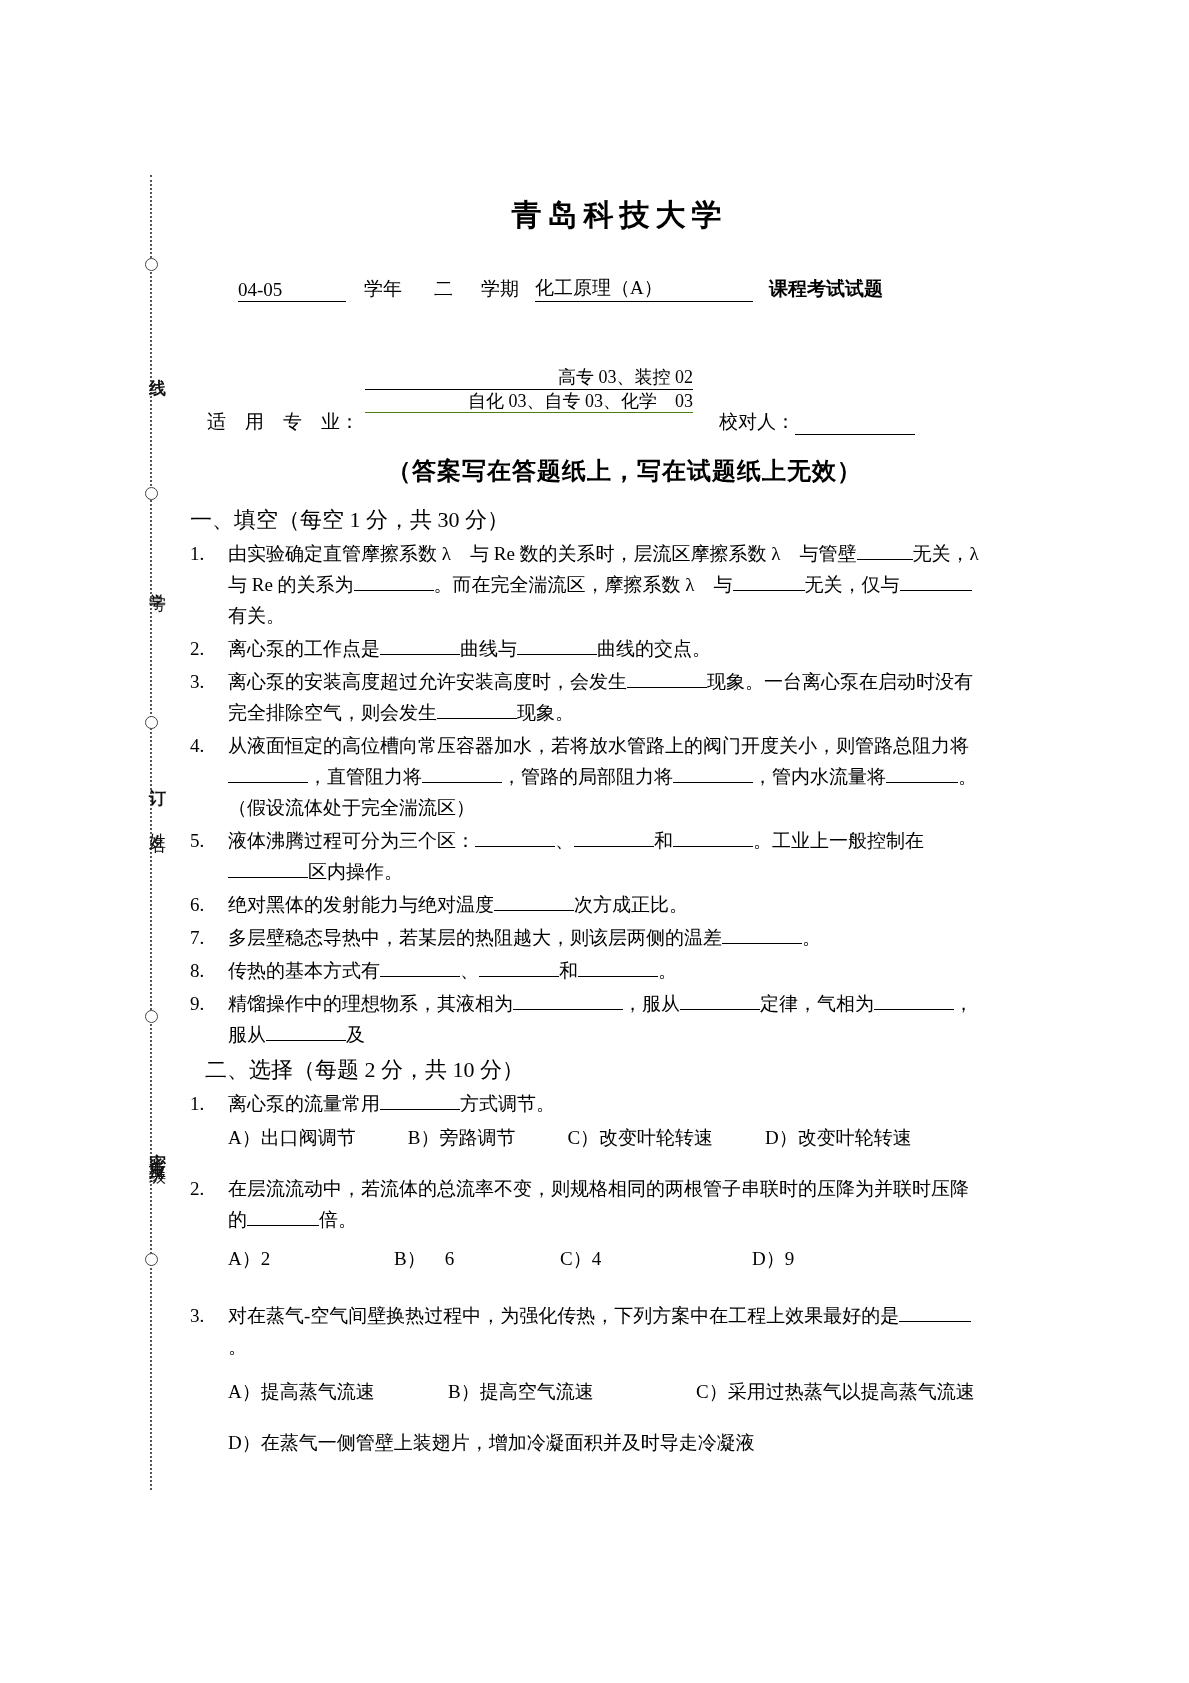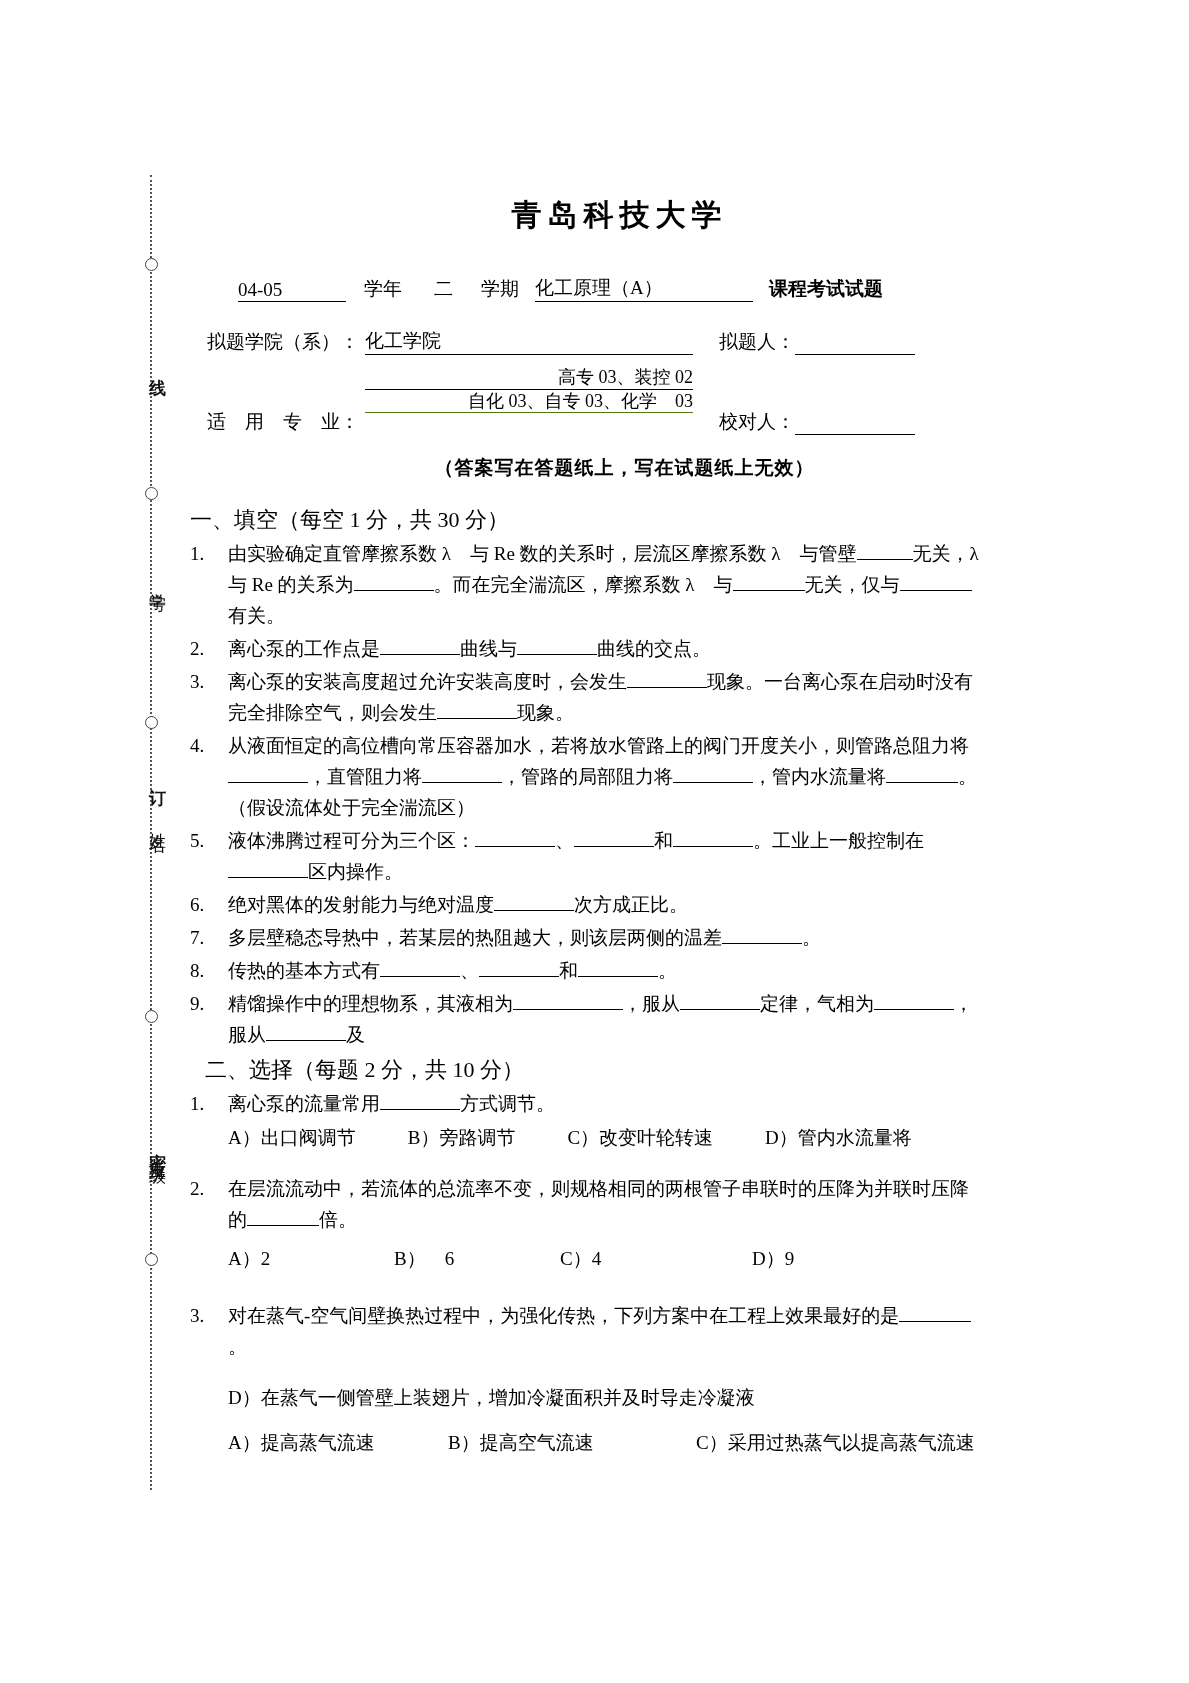--- a/index.html
+++ b/index.html
@@ -91,21 +91,21 @@
     line-height: 1.25;
     font-size: 18px;
   }
   .twoline .l1 { display: block; border-bottom: 1px solid #000; }
 
   .notice {
     position: absolute;
     left: 0; right: 0;
     top: 455px;
     text-align: center;
-    font-size: 19px;
+    font-size: 24px;
     font-weight: bold;
     letter-spacing: 1px;
     padding-left: 60px;
   }
 
   
   .section-title {
     position: absolute;
     font-size: 22px;
     font-weight: normal;
@@ -165,26 +165,20 @@
 
   <div class="row row1">
     <span class="blank" style="width:108px;">04-05</span>
     <span class="lbl" style="padding:0 18px;">学年</span>
     <span class="lbl" style="padding:0 14px;">二</span>
     <span class="lbl" style="padding:0 16px 0 14px;">学期</span>
     <span class="blank" style="width:218px;">化工原理（A）</span>
     <span class="lbl" style="padding-left:16px; font-weight:bold;">课程考试试题</span>
   </div>
 
-  <div class="row row2">
-    <span class="lbl">拟题学院（系）：</span>
-    <span class="blank" style="width:328px; margin-left:6px;">化工学院</span>
-    <span class="lbl" style="padding-left:26px;">拟题人：</span>
-    <span class="blank" style="width:120px;"></span>
-  </div>
 
   <div class="row row3">
     <span class="lbl">适　用　专　业：</span>
     <span class="twoline" style="width:328px; margin-left:6px; position:relative; top:-22px;">
       <span class="l1">高专 03、装控 02</span>
       <span>自化 03、自专 03、化学　03</span>
     </span>
     <span class="lbl" style="padding-left:26px;">校对人：</span>
     <span class="blank" style="width:120px;"></span>
   </div>
@@ -251,21 +245,21 @@
       <div class="qnum">1.</div>
       <div class="qbody">
         <div><span>离心泵的流量常用</span><span class="u u80"></span><span>方式调节。</span></div>
         <div class="choices">
           <span>A）出口阀调节</span>
           <span class="sp1"></span>
           <span>B）旁路调节</span>
           <span class="sp1"></span>
           <span>C）改变叶轮转速</span>
           <span class="sp1"></span>
-          <span>D）管内水流量将</span>
+          <span>D）改变叶轮转速</span>
         </div>
       </div>
     </div>
 
     <div class="qitem" style="margin-top:20px;">
       <div class="qnum">2.</div>
       <div class="qbody">
         <div><span>在层流流动中，若流体的总流率不变，则规格相同的两根管子串联时的压降为并联时压降的</span><span class="u u72"></span><span>倍。</span></div>
         <div class="choices" style="margin-top:8px;">
           <span style="width:166px;">A）2</span>
@@ -273,26 +267,26 @@
           <span style="width:192px;">C）4</span>
           <span>D）9</span>
         </div>
       </div>
     </div>
 
     <div class="qitem" style="margin-top:26px;">
       <div class="qnum">3.</div>
       <div class="qbody">
         <div><span>对在蒸气-空气间壁换热过程中，为强化传热，下列方案中在工程上效果最好的是</span><span class="u u72"></span><span>。</span></div>
-        <div class="choices" style="margin-top:20px;">
-          <span>D）在蒸气一侧管壁上装翅片，增加冷凝面积并及时导走冷凝液</span>
-        </div>
         <div class="choices" style="margin-top:14px;">
           <span style="width:220px;">A）提高蒸气流速</span>
           <span style="width:248px;">B）提高空气流速</span>
           <span>C）采用过热蒸气以提高蒸气流速</span>
         </div>
+        <div class="choices" style="margin-top:20px;">
+          <span>D）在蒸气一侧管壁上装翅片，增加冷凝面积并及时导走冷凝液</span>
+        </div>
       </div>
     </div>
 
   </div>
 
 </div>
 
 </body></html>

